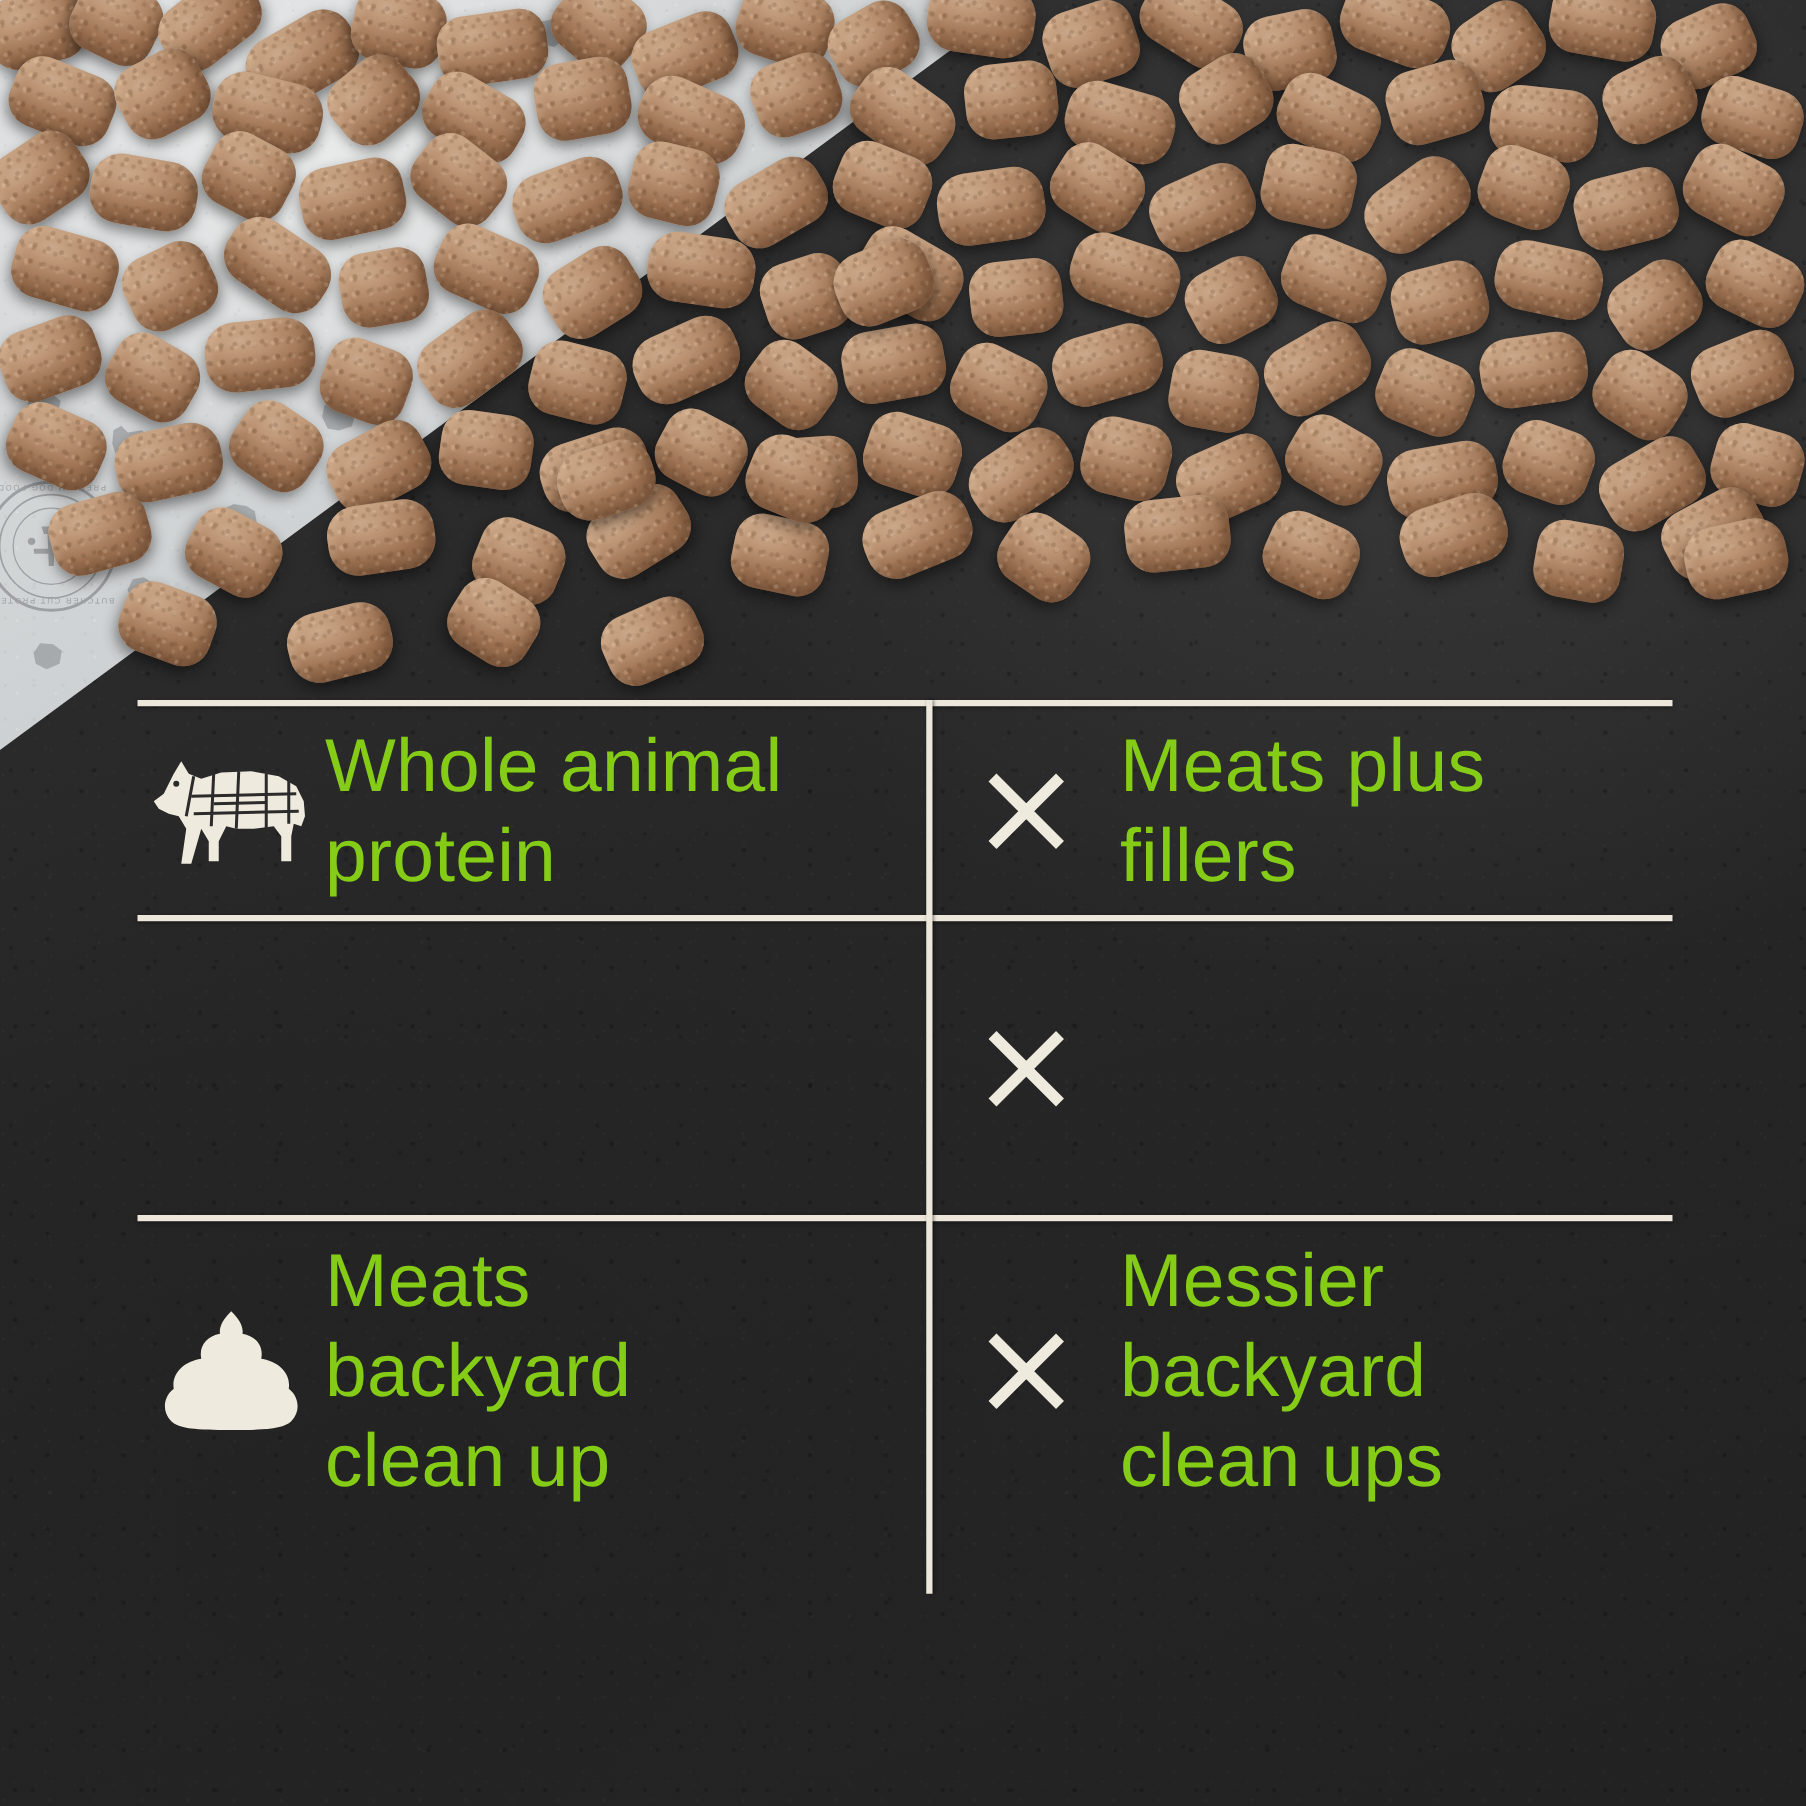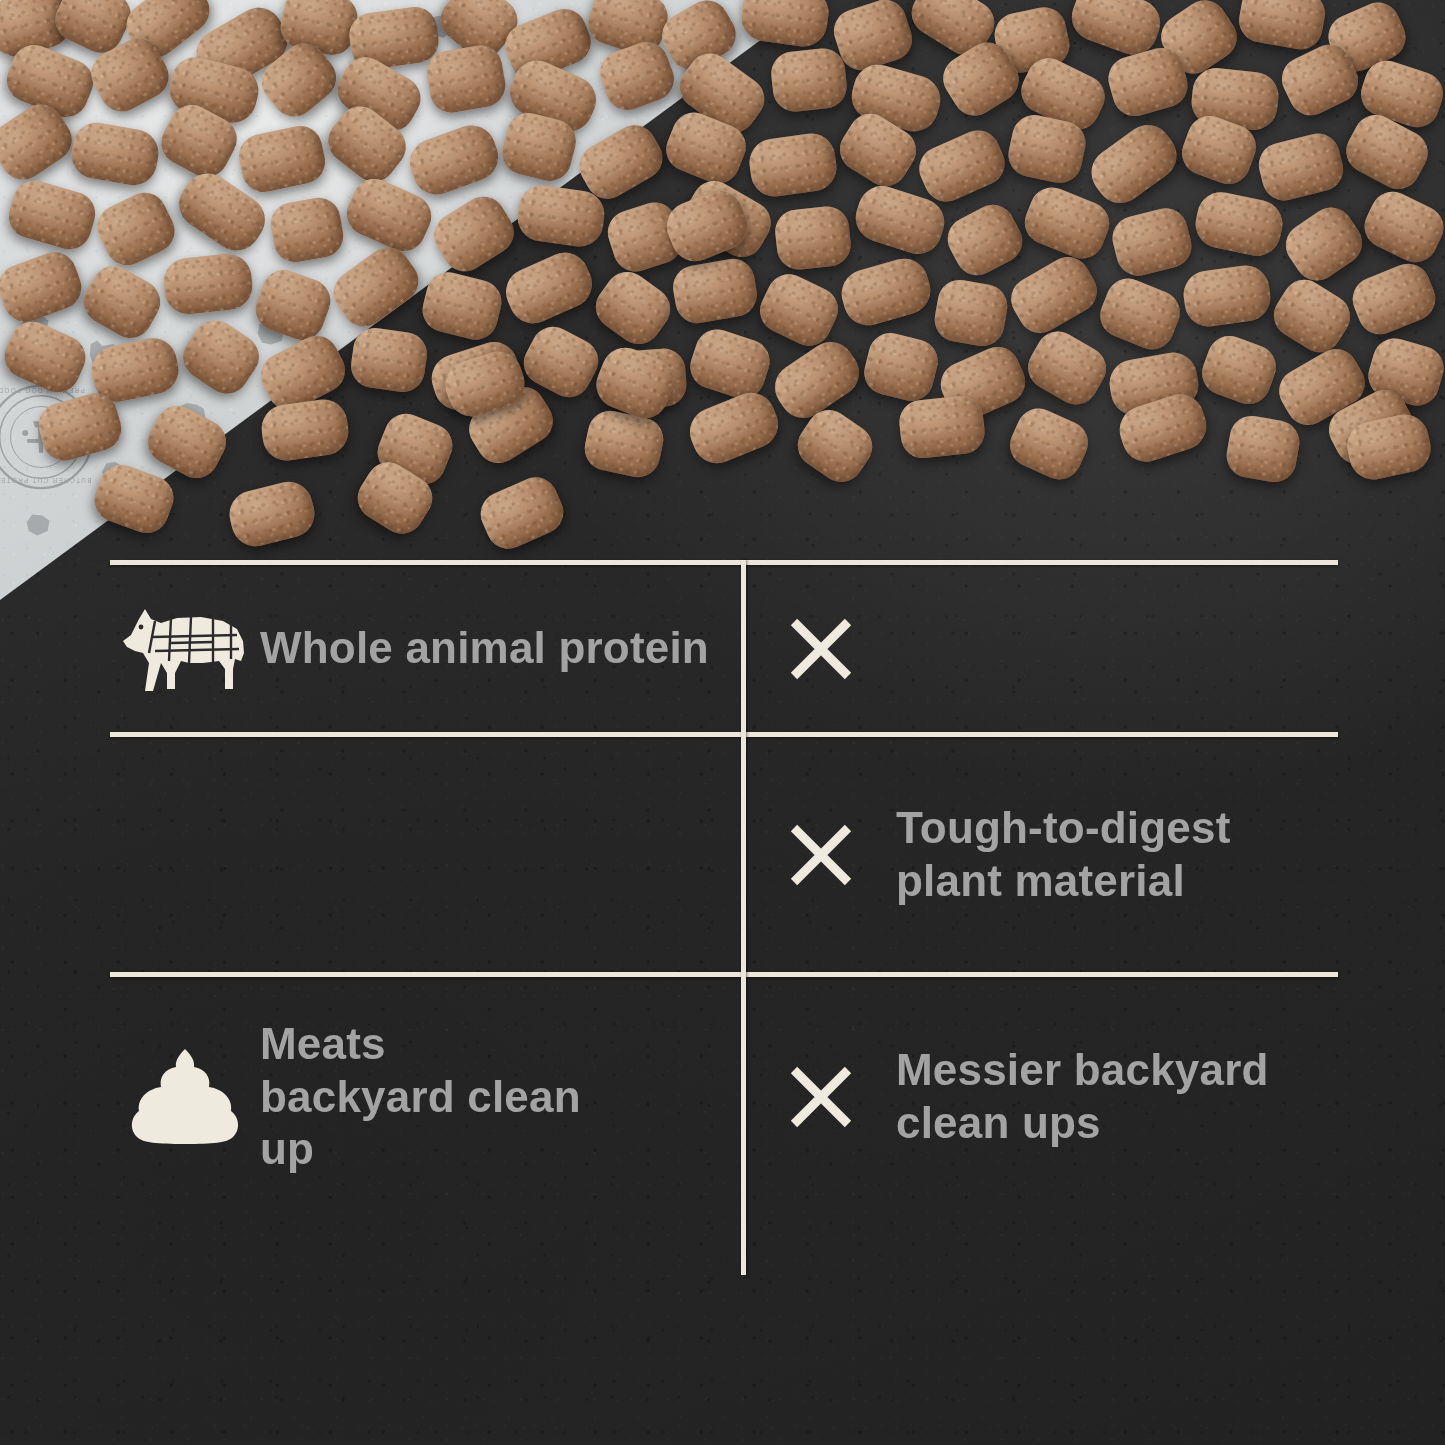--- a/index.html
+++ b/index.html
@@ -121,25 +121,25 @@
     background:#ece7da;
     box-shadow:1px 0 3px rgba(0,0,0,.5);
   }
 
   .cell{position:absolute;display:flex;align-items:center;}
   .cell-icon{
     width:150px;flex:0 0 150px;
     display:flex;align-items:center;justify-content:center;
   }
   .cell-text{
-    color:#a3a3a3;
-    font-size:44px;
+    color:#84cc16;
+    font-size:60px;
     line-height:1.20;
     letter-spacing:.2px;
-    font-weight:700;
+    font-weight:400;
   }
 
   .x-mark{width:66px;height:66px;display:block;}
   .ico{display:block;}
 </style>
 </head>
 <body>
 
 <div class="stage">
 
@@ -368,30 +368,30 @@
         </div>
         <div class="cell-text">Whole animal protein</div>
       </div>
 
       <div class="cell" style="left:636px;top:5px;width:592px;height:167px;">
         <div class="cell-icon">
           <svg class="x-mark" viewBox="0 0 66 66">
             <path d="M6 6 L60 60 M60 6 L6 60" stroke="#efeade" stroke-width="9" stroke-linecap="butt"></path>
           </svg>
         </div>
+        <div class="cell-text">Meats plus fillers</div>
       </div>
 
 
       <div class="cell" style="left:636px;top:177px;width:592px;height:235px;">
         <div class="cell-icon">
           <svg class="x-mark" viewBox="0 0 66 66">
             <path d="M6 6 L60 60 M60 6 L6 60" stroke="#efeade" stroke-width="9" stroke-linecap="butt"></path>
           </svg>
         </div>
-        <div class="cell-text" style="max-width:360px;">Tough-to-digest plant material</div>
       </div>
 
       <div class="cell" style="left:0;top:417px;width:631px;height:240px;">
         <div class="cell-icon">
           <svg class="ico" width="112" height="100" viewBox="0 0 112 100">
             <path d="M56 2 C50 8, 46 14, 47 20 C36 22, 30 30, 32 40
                      C18 42, 8 52, 10 64 C2 70, 0 82, 8 90 C14 96, 28 97, 56 97
                      C84 97, 98 96, 104 90 C112 82, 110 70, 102 64
                      C104 52, 94 42, 80 40 C82 30, 76 22, 65 20
                      C66 14, 62 8, 56 2 Z" fill="#efeade"></path>

